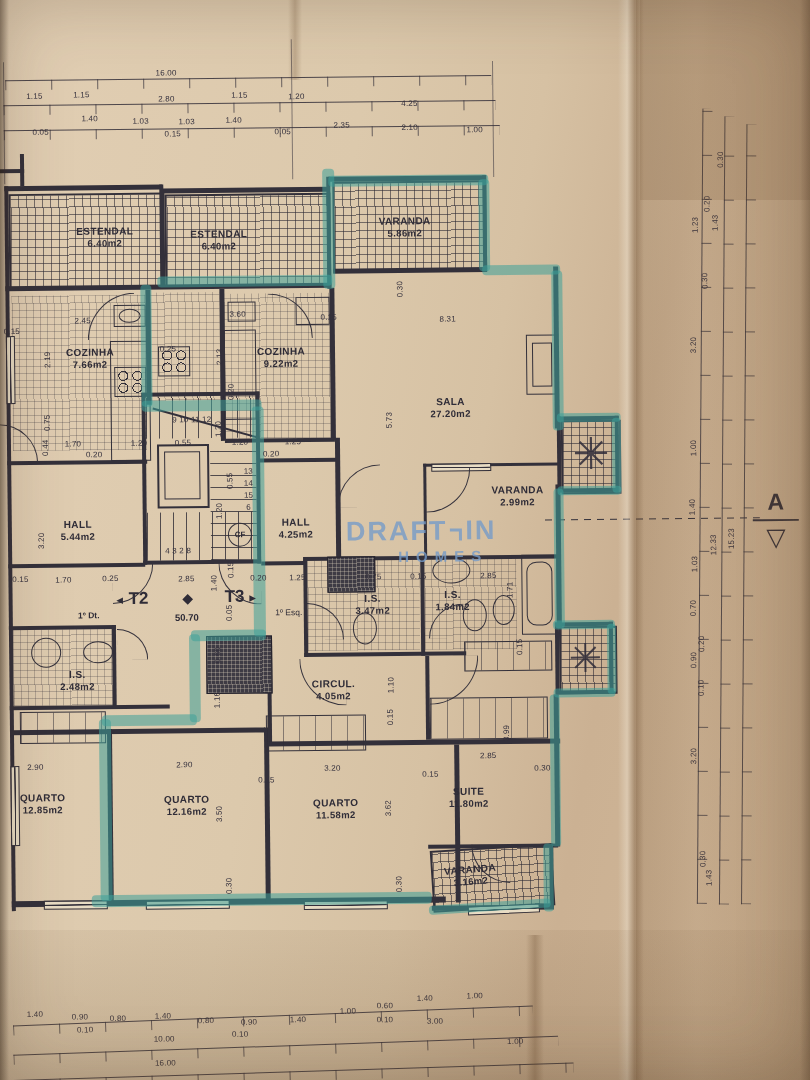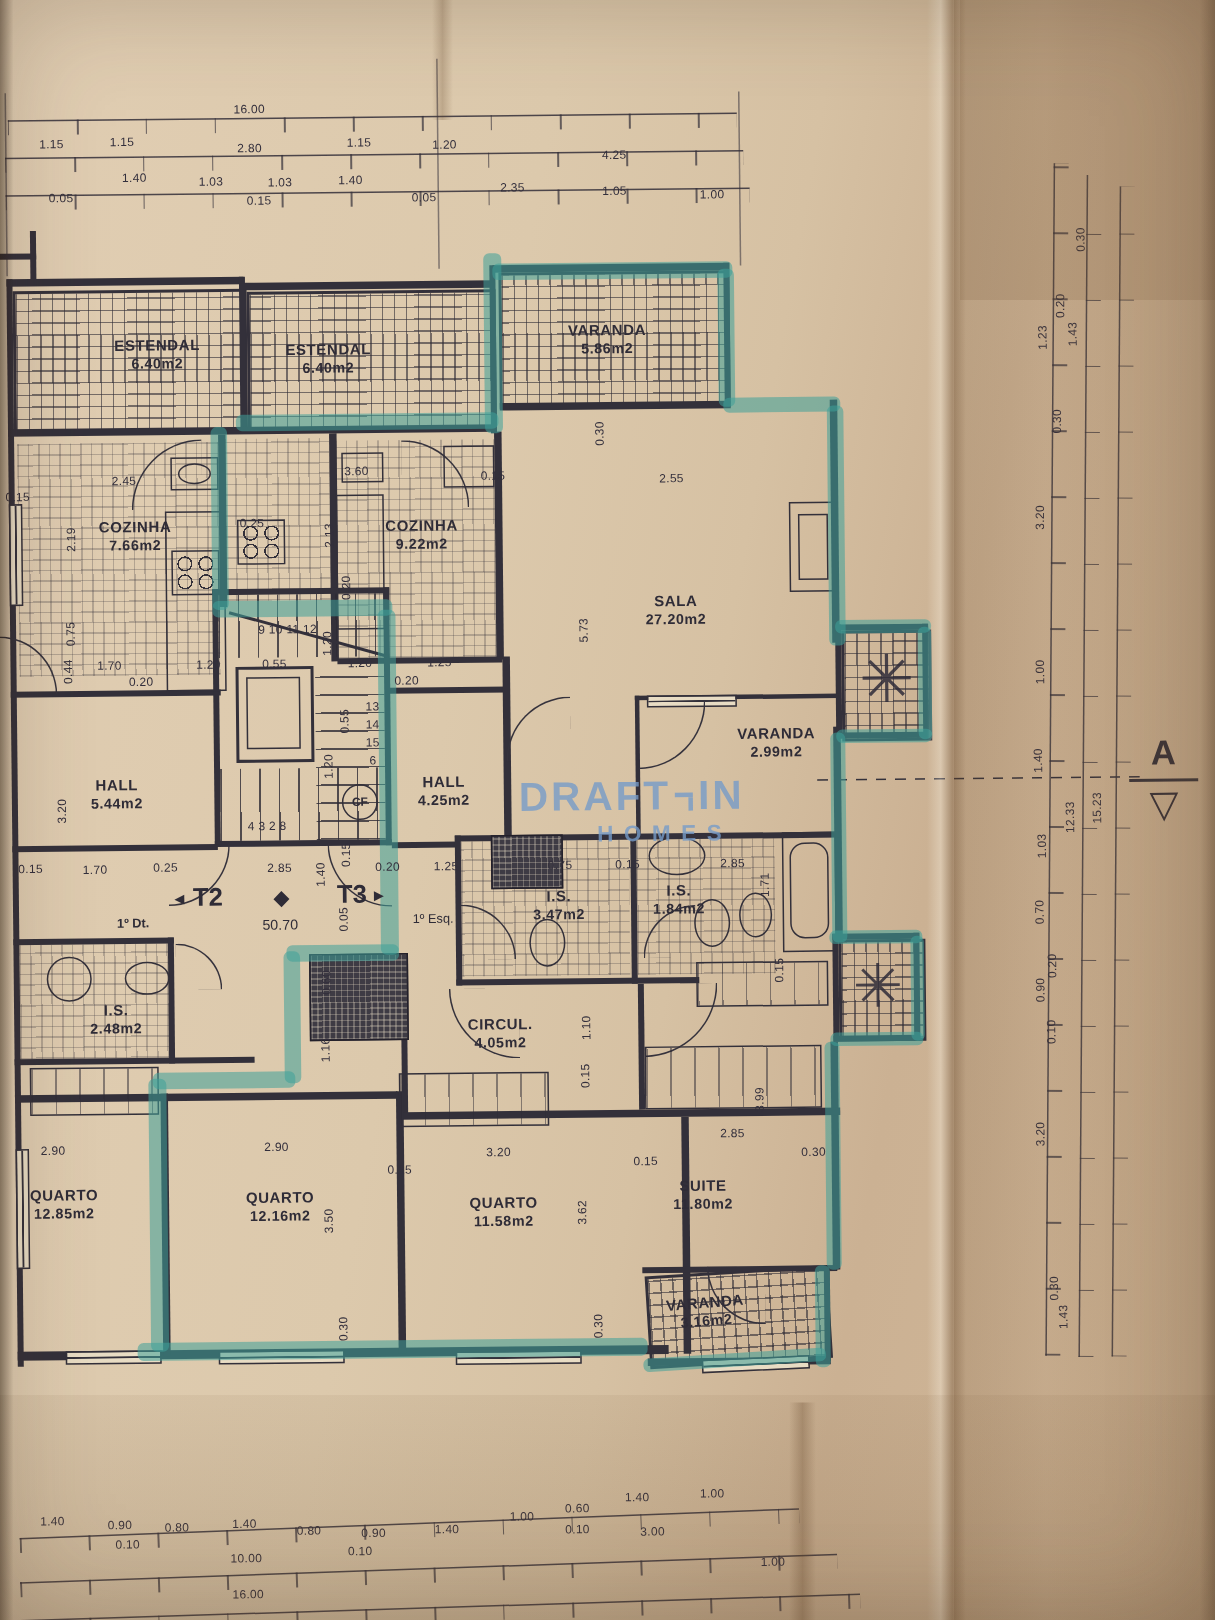--- a/index.html
+++ b/index.html
@@ -233,21 +233,21 @@
     <span class="ent" style="left:776px;top:506px;font-size:23px">A</span>
     <div class="w" style="left:753px;top:523px;width:46px;height:2px"></div>
     <span class="tri" style="left:776px;top:541px">▽</span>
 
     <span class="ent" style="left:119px;top:597px;font-size:11px">◄</span>
     <span class="ent" style="left:138px;top:596px;font-size:17px">T2</span>
     <span class="ent" style="left:187px;top:596px;font-size:13px">◆</span>
     <span class="ent" style="left:234px;top:595px;font-size:17px">T3</span>
     <span class="ent" style="left:252px;top:596px;font-size:11px">►</span>
     <span class="ent" style="left:88px;top:612px;font-size:8.5px;font-weight:700">1º Dt.</span>
-    <span class="ent" style="left:186px;top:615px;font-size:9.5px;font-weight:400">50.70</span>
+    <span class="ent" style="left:186px;top:615px;font-size:9.5px;font-weight:700">50.70</span>
     <span class="ent" style="left:288px;top:611px;font-size:8.5px;font-weight:400">1º Esq.</span>
     <div class="fx" style="left:228px;top:521px;width:22px;height:22px;border-radius:50%;border-width:1.5px"></div>
     <span class="ent" style="left:240px;top:533px;font-size:8px">CF</span>
 
     <span class="dim" style="left:193px;top:418px">9 10 11 12</span>
     <span class="dim" style="left:178px;top:549px">4 3 2 8</span>
 
     <div class="wm" style="left:346px;top:516px;font-size:27px;letter-spacing:2px">
       <span>DRAFT</span><span class="wm-corner"></span><span>IN</span>
     </div>
@@ -280,28 +280,28 @@
         <span class="dim" style="left: 301px; top: 96px;">1.20</span>
         <span class="dim" style="left: 414px; top: 104px;">4.25</span>
         <span class="dim" style="left: 45px; top: 129px;">0.05</span>
         <span class="dim" style="left: 94px; top: 116px;">1.40</span>
         <span class="dim" style="left: 145px; top: 119px;">1.03</span>
         <span class="dim" style="left: 177px; top: 132px;">0.15</span>
         <span class="dim" style="left: 191px; top: 120px;">1.03</span>
         <span class="dim" style="left: 238px; top: 119px;">1.40</span>
         <span class="dim" style="left: 287px; top: 131px;">0.05</span>
         <span class="dim" style="left: 346px; top: 125px;">2.35</span>
-        <span class="dim" style="left: 414px; top: 128px;">1.05</span>
+        <span class="dim" style="left: 414px; top: 128px;">2.10</span>
         <span class="dim" style="left: 479px; top: 131px;">1.00</span>
         <span class="dim" style="left: 14px; top: 328px;">0.15</span>
         <span class="dim" style="left: 85px; top: 318px;">2.45</span>
         <span class="dim" style="left: 170px; top: 347px;">0.25</span>
         <span class="dim" style="left: 240px; top: 313px;">3.60</span>
         <span class="dim" style="left: 331px; top: 317px;">0.15</span>
-        <span class="dim" style="left: 450px; top: 320px;">2.55</span>
+        <span class="dim" style="left: 450px; top: 320px;">8.31</span>
         <span class="dim r" style="left: 50px; top: 356px;">2.19</span>
         <span class="dim r" style="left: 222px; top: 355px;">2.13</span>
         <span class="dim r" style="left: 233px; top: 390px;">0.20</span>
         <span class="dim r" style="left: 403px; top: 289px;">0.30</span>
         <span class="dim r" style="left: 391px; top: 420px;">5.73</span>
         <span class="dim r" style="left: 220px; top: 427px;">1.20</span>
         <span class="dim r" style="left: 231px; top: 479px;">0.55</span>
         <span class="dim r" style="left: 220px; top: 509px;">1.20</span>
         <span class="dim" style="left: 74px; top: 441px;">1.70</span>
         <span class="dim" style="left: 140px; top: 441px;">1.20</span>

